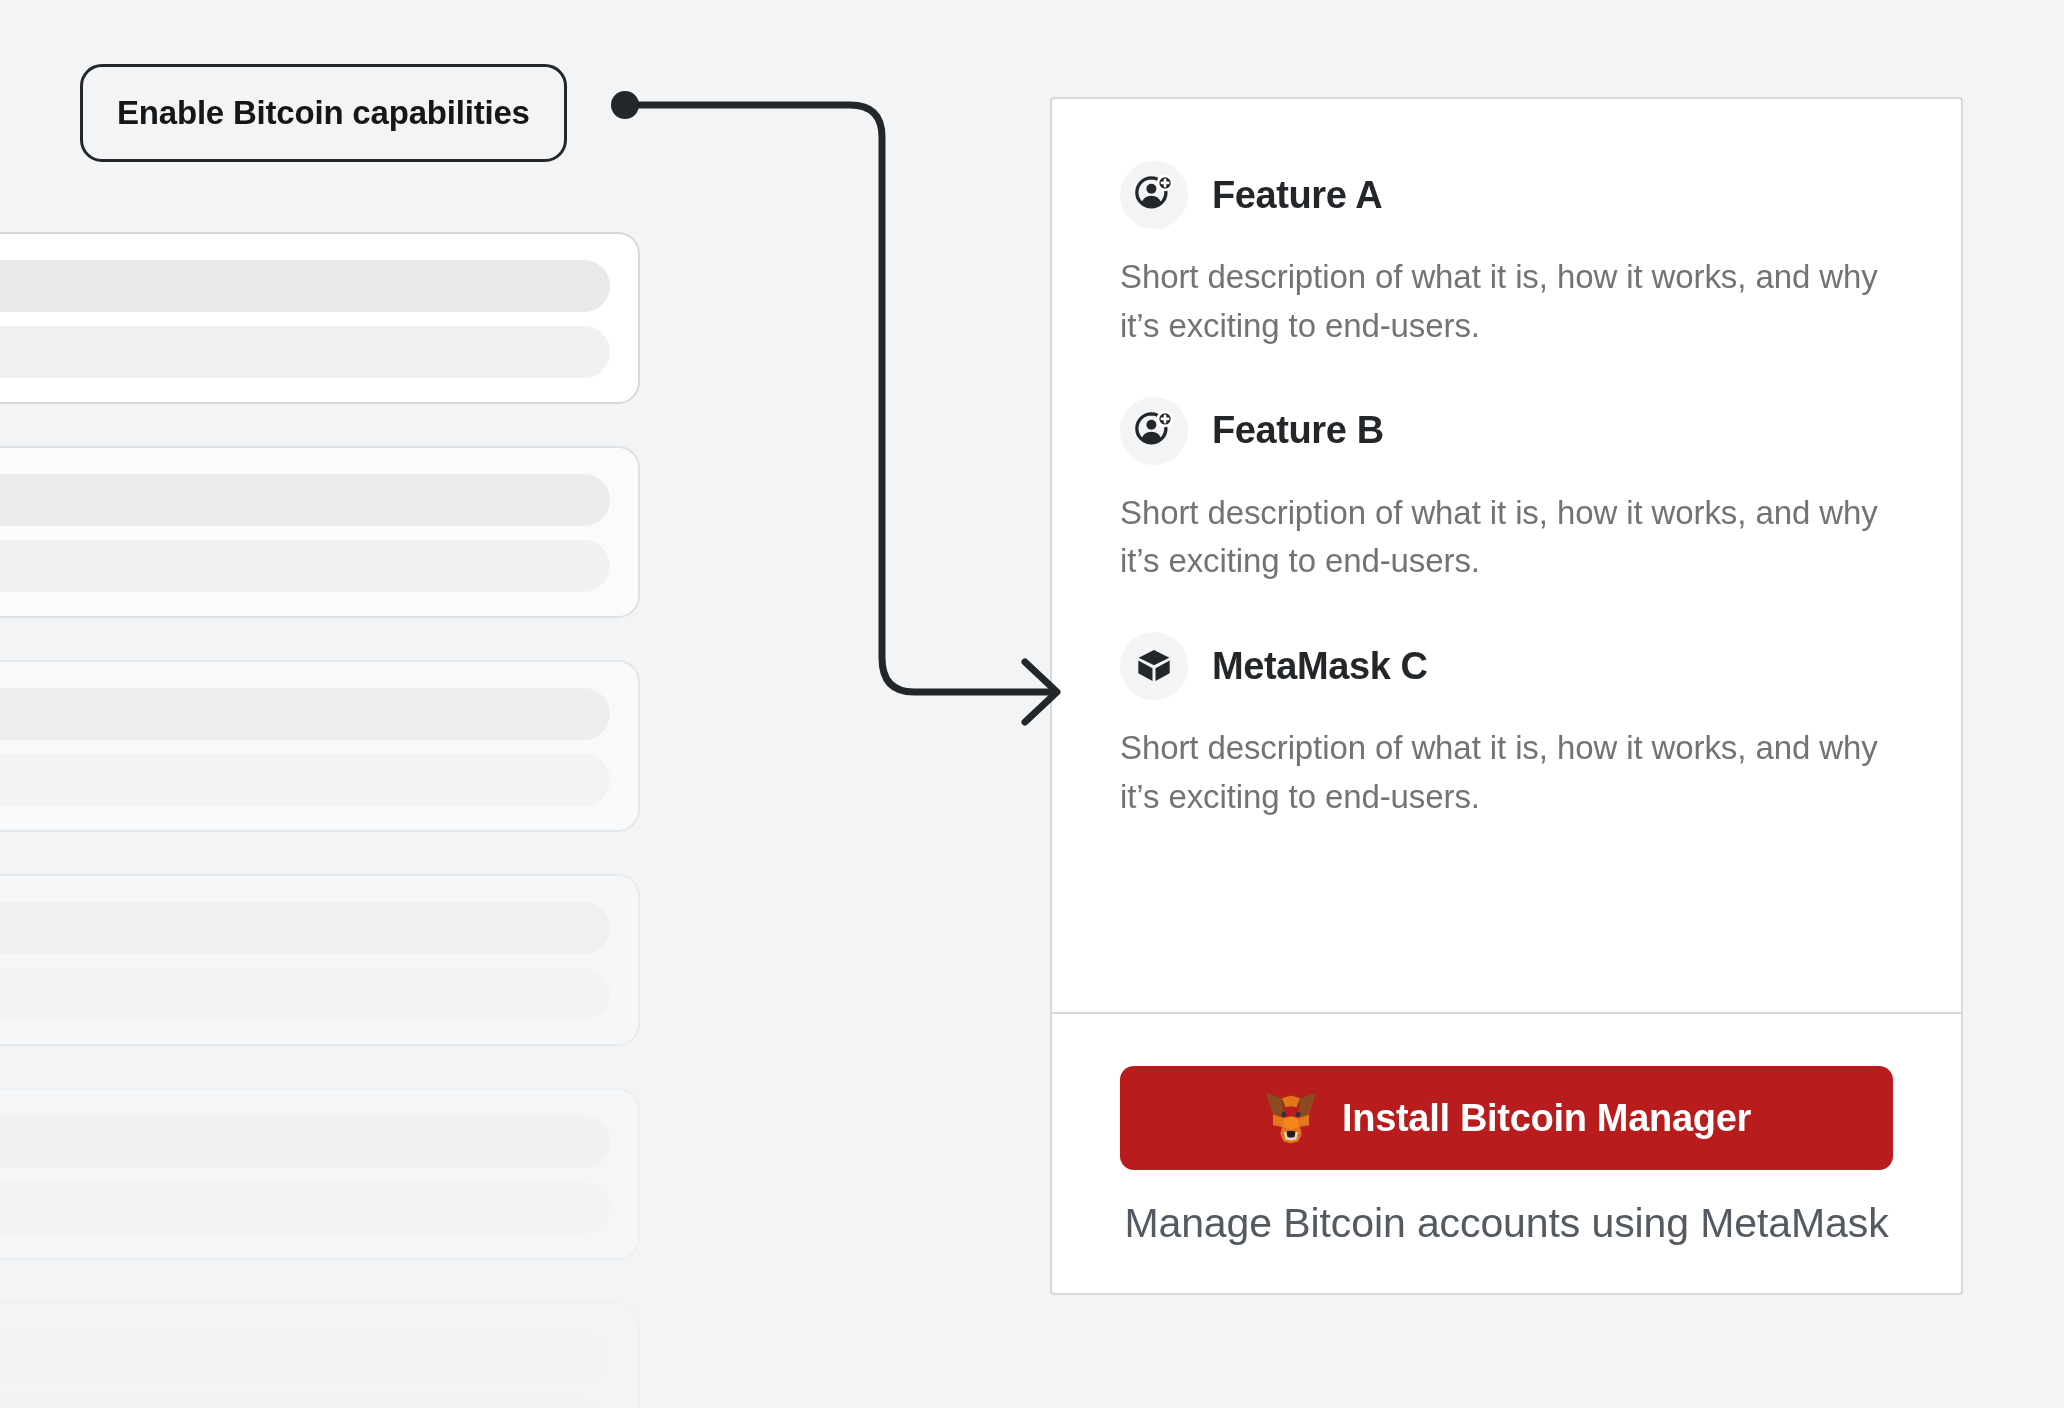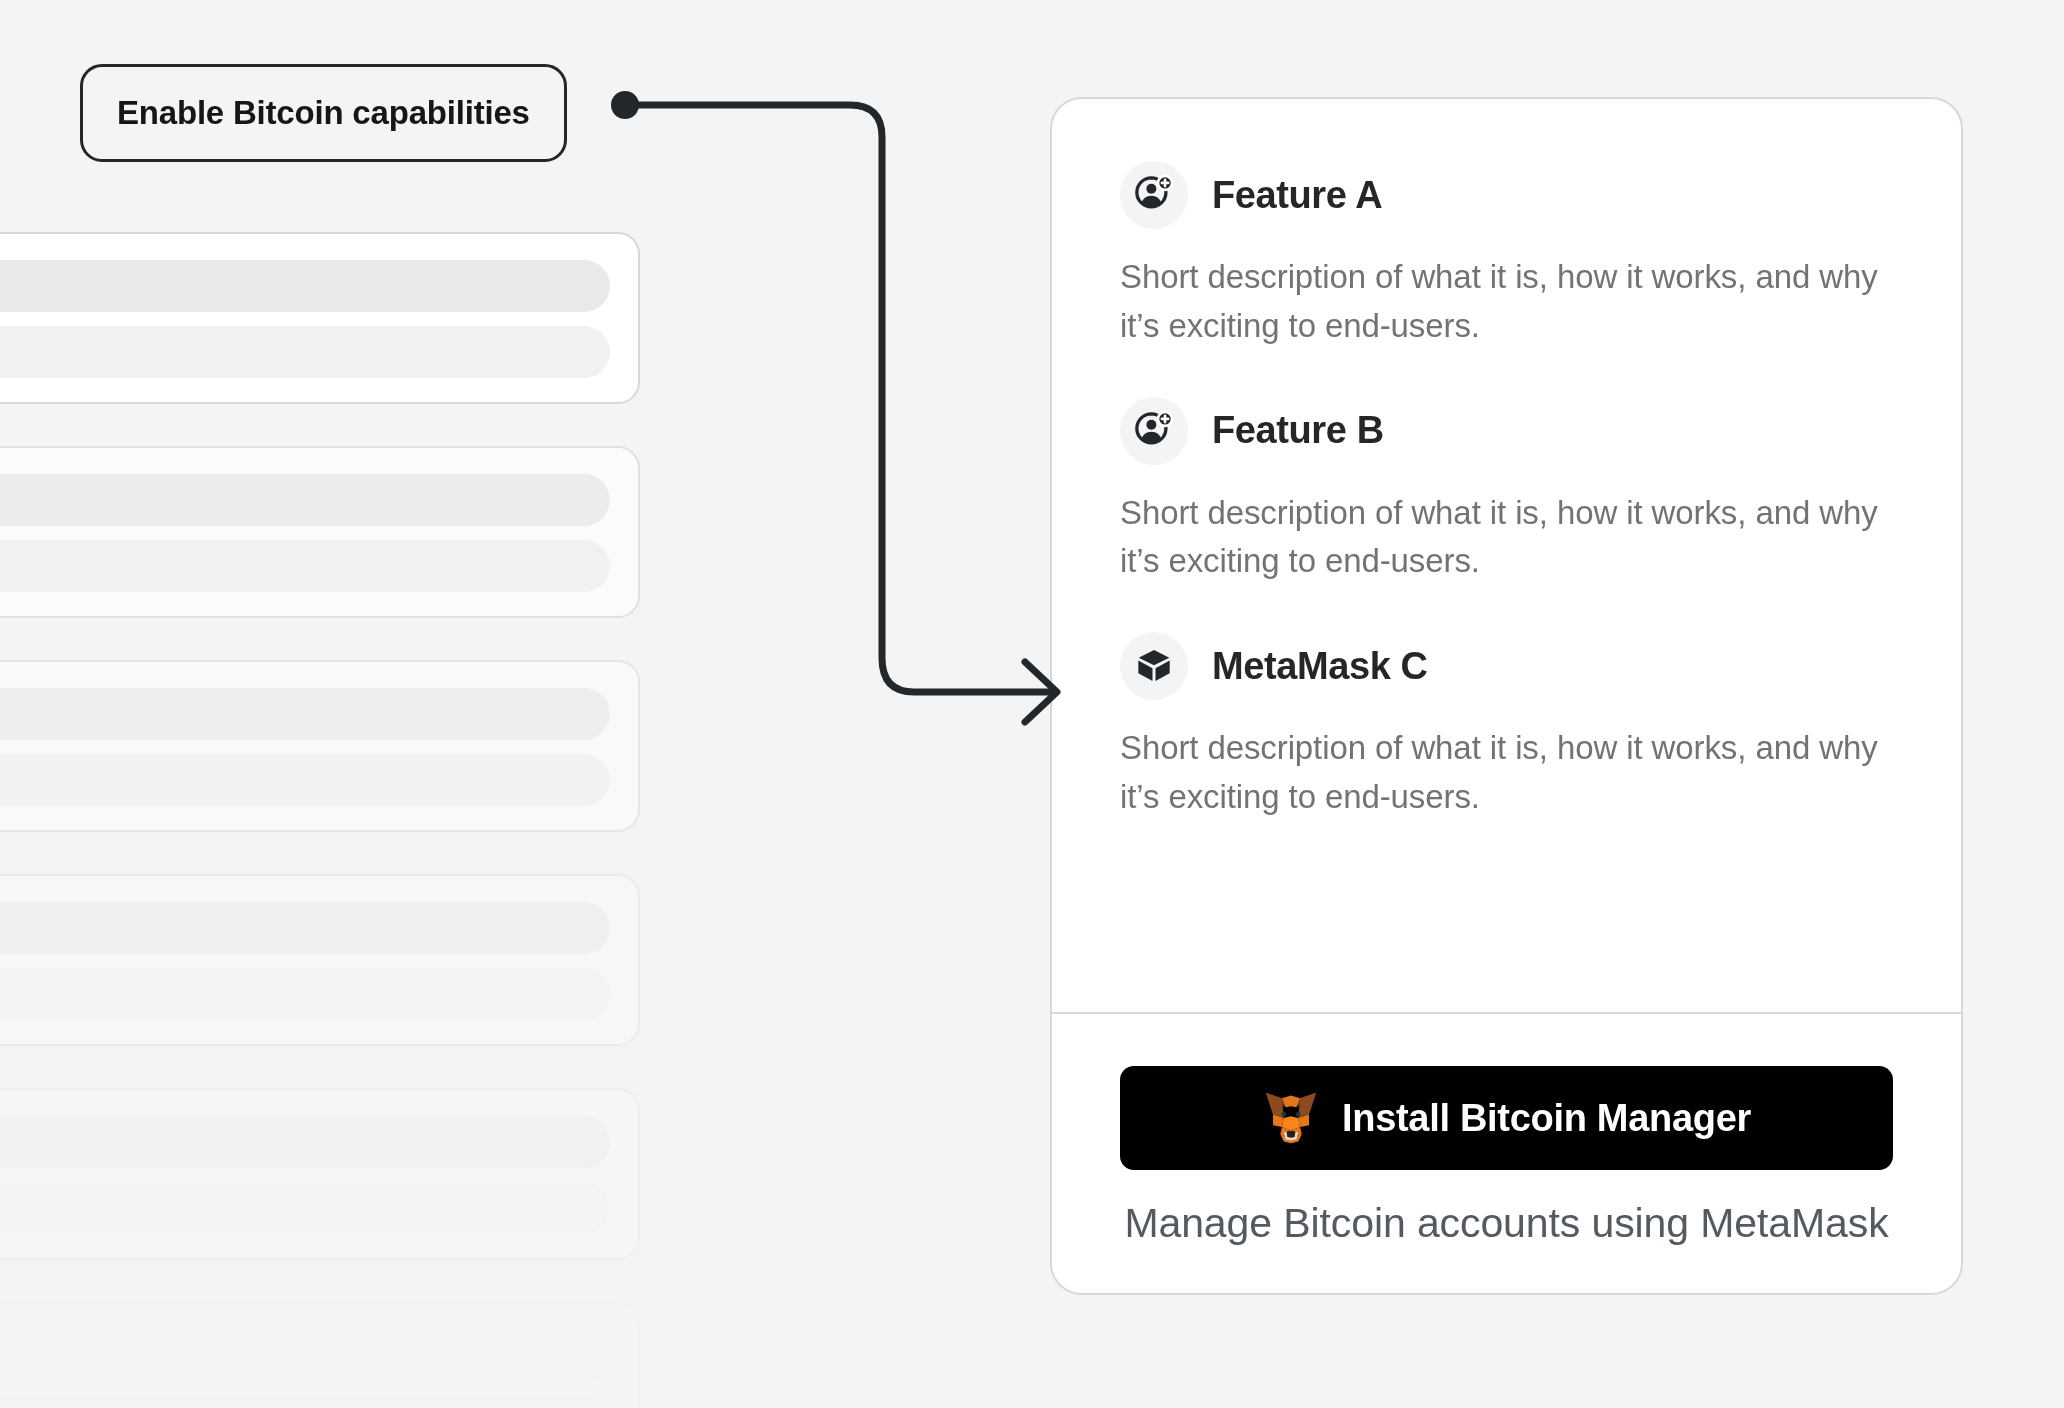--- a/index.html
+++ b/index.html
@@ -96,21 +96,21 @@
 
   
   #feature-card {
     position: absolute;
     left: 1050px;
     top: 97px;
     width: 913px;
     height: 1198px;
     background: #ffffff;
     border: 2px solid #d6d9dc;
-    border-radius: 32px;
+    border-radius: 4px;
     z-index: 4;
     display: flex;
     flex-direction: column;
   }
 
   .card-body {
     padding: 62px 68px 0 68px;
     flex: 1;
   }
 
@@ -160,21 +160,21 @@
   .card-footer {
     padding: 52px 68px 46px 68px;
     display: flex;
     flex-direction: column;
     align-items: center;
   }
 
   #install-button {
     width: 100%;
     height: 104px;
-    background: #000000;
+    background: #b91c1c;
     border: none;
     border-radius: 14px;
     display: flex;
     align-items: center;
     justify-content: center;
     gap: 22px;
     cursor: pointer;
   }
   #install-button .btn-label {
     font-size: 38px;

